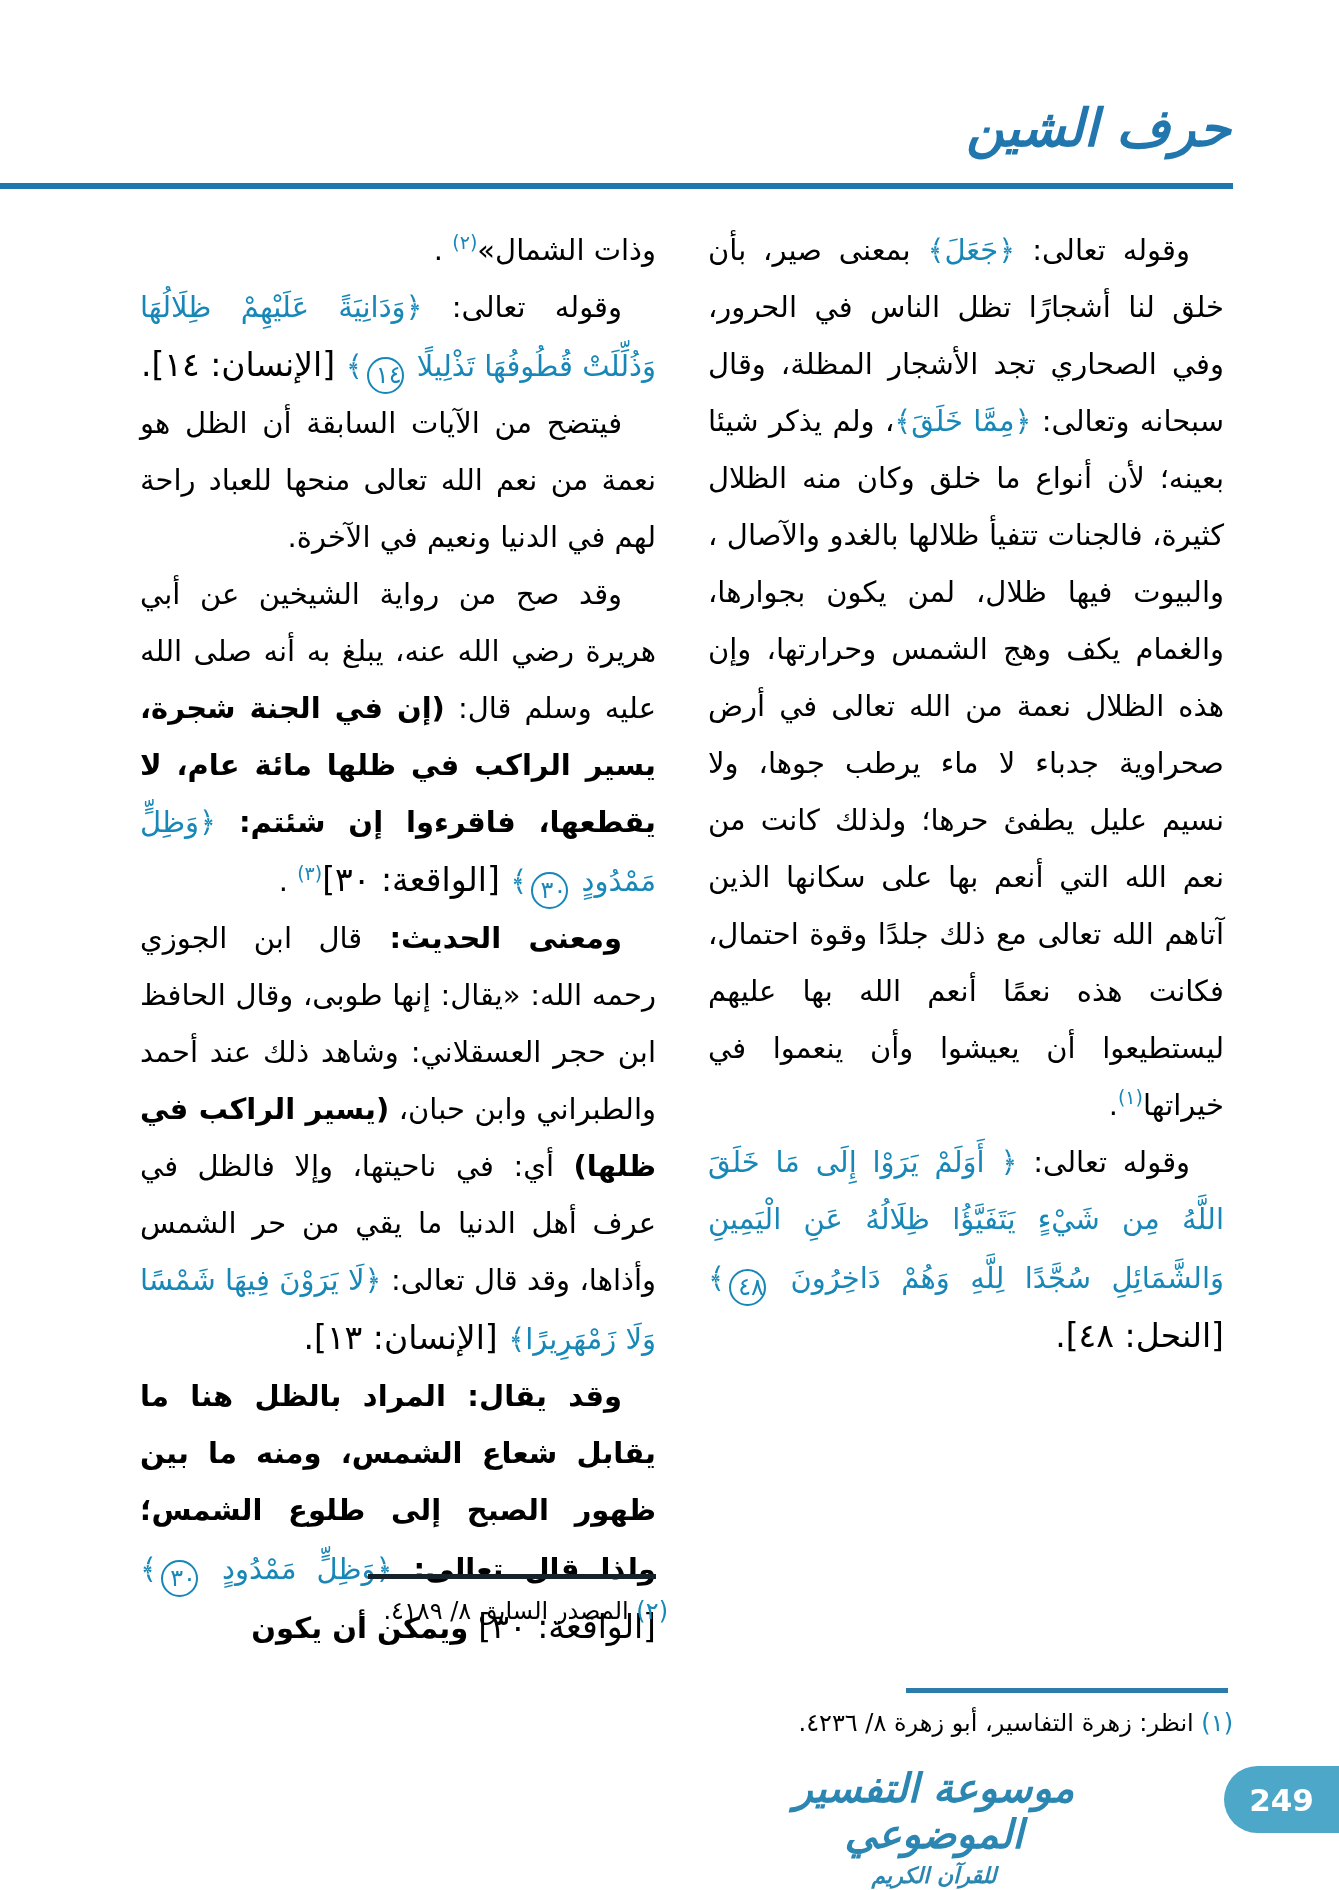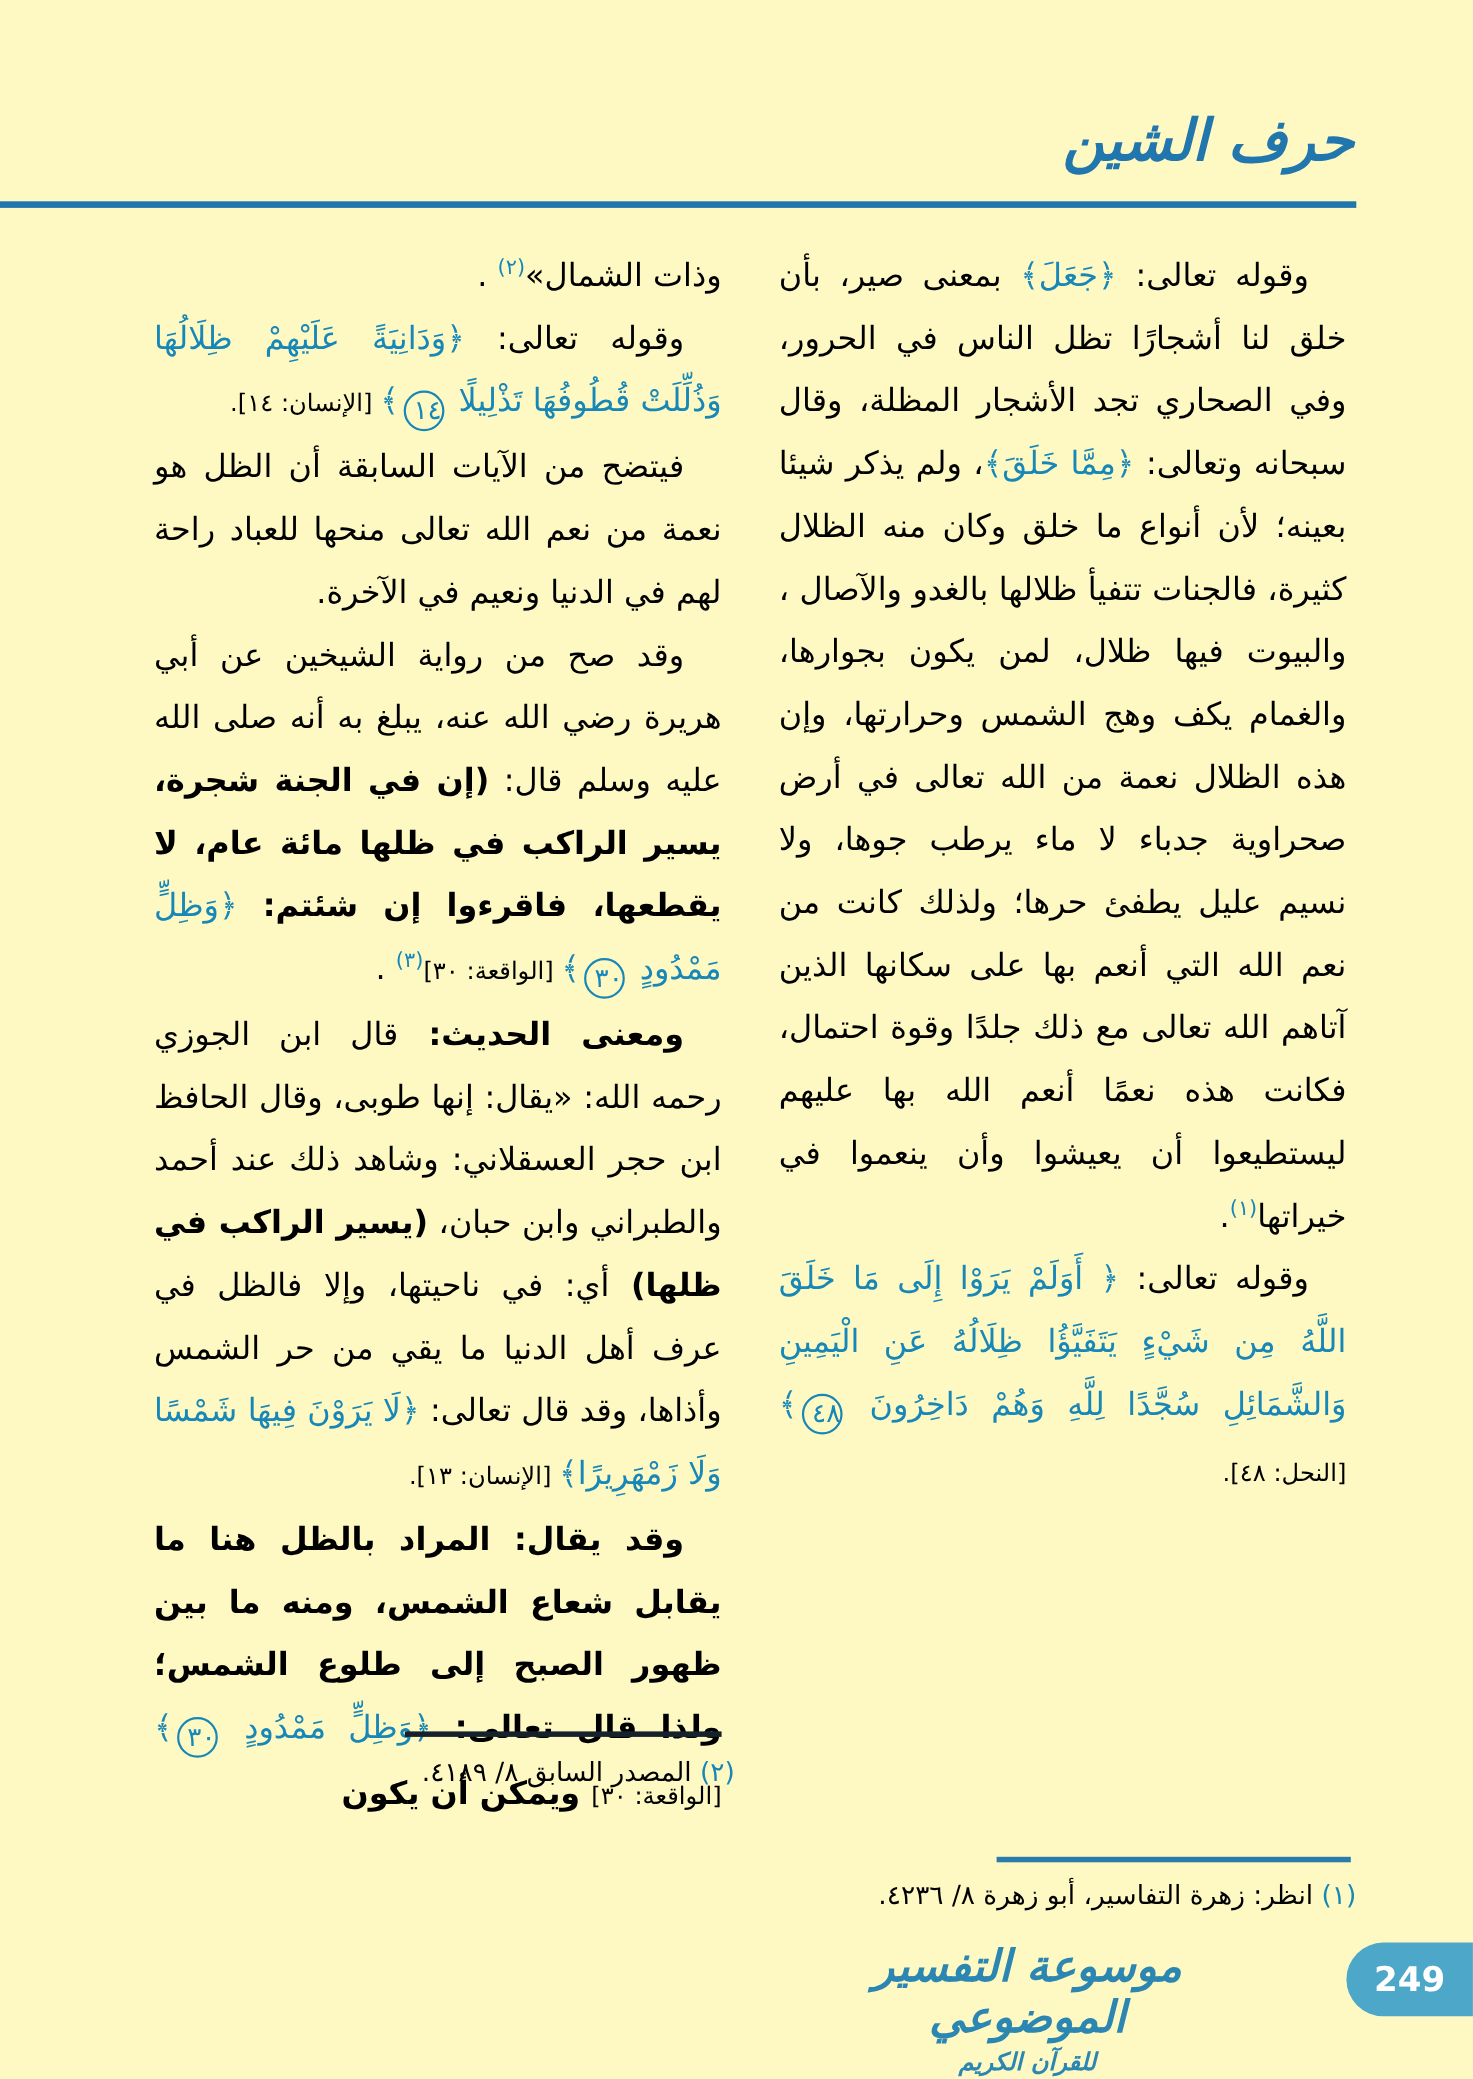--- a/index.html
+++ b/index.html
@@ -1,20 +1,20 @@
 <!DOCTYPE html>
 <html lang="ar" dir="rtl"><head>
 <meta charset="utf-8">
 <style>
   html,body{margin:0;padding:0;background:#e8e8e8;}
   .page{
     position:relative;
     width:1339px;height:1890px;
     margin:0 auto;
-    background:#fef9c3;
+    background:#ffffff;
     direction:rtl;
     font-family:"DejaVu Sans",sans-serif;
     color:#000;
     overflow:hidden;
   }
   
   .chapter-title{
     position:absolute;top:98px;right:108px;
     font-size:52px;font-weight:bold;font-style:italic;
     color:var(--header-blue,#2177ad);
@@ -30,21 +30,21 @@
     position:absolute;top:222px;width:516px;
     font-size:29px;line-height:57px;
     text-align:justify;text-align-last:right;
   }
   .col-right{right:115px;}
   .col-left{left:140px;}
   .para{margin:0;}
   .para.indent{text-indent:34px;}
   .t.bold{font-weight:bold;}
   .t.quran{color:var(--accent,#1787b8);}
-  .t.ref{font-size:22px;}
+  .t.ref{font-size:33px;}
   .t.fnref{
     color:var(--accent,#1787b8);
     font-size:19px;vertical-align:super;line-height:0;
   }
   .ayah{
     display:inline-block;box-sizing:border-box;
     width:37px;height:37px;line-height:32px;
     border:2px solid var(--accent,#1787b8);
     border-radius:50%;
     color:var(--accent,#1787b8);

